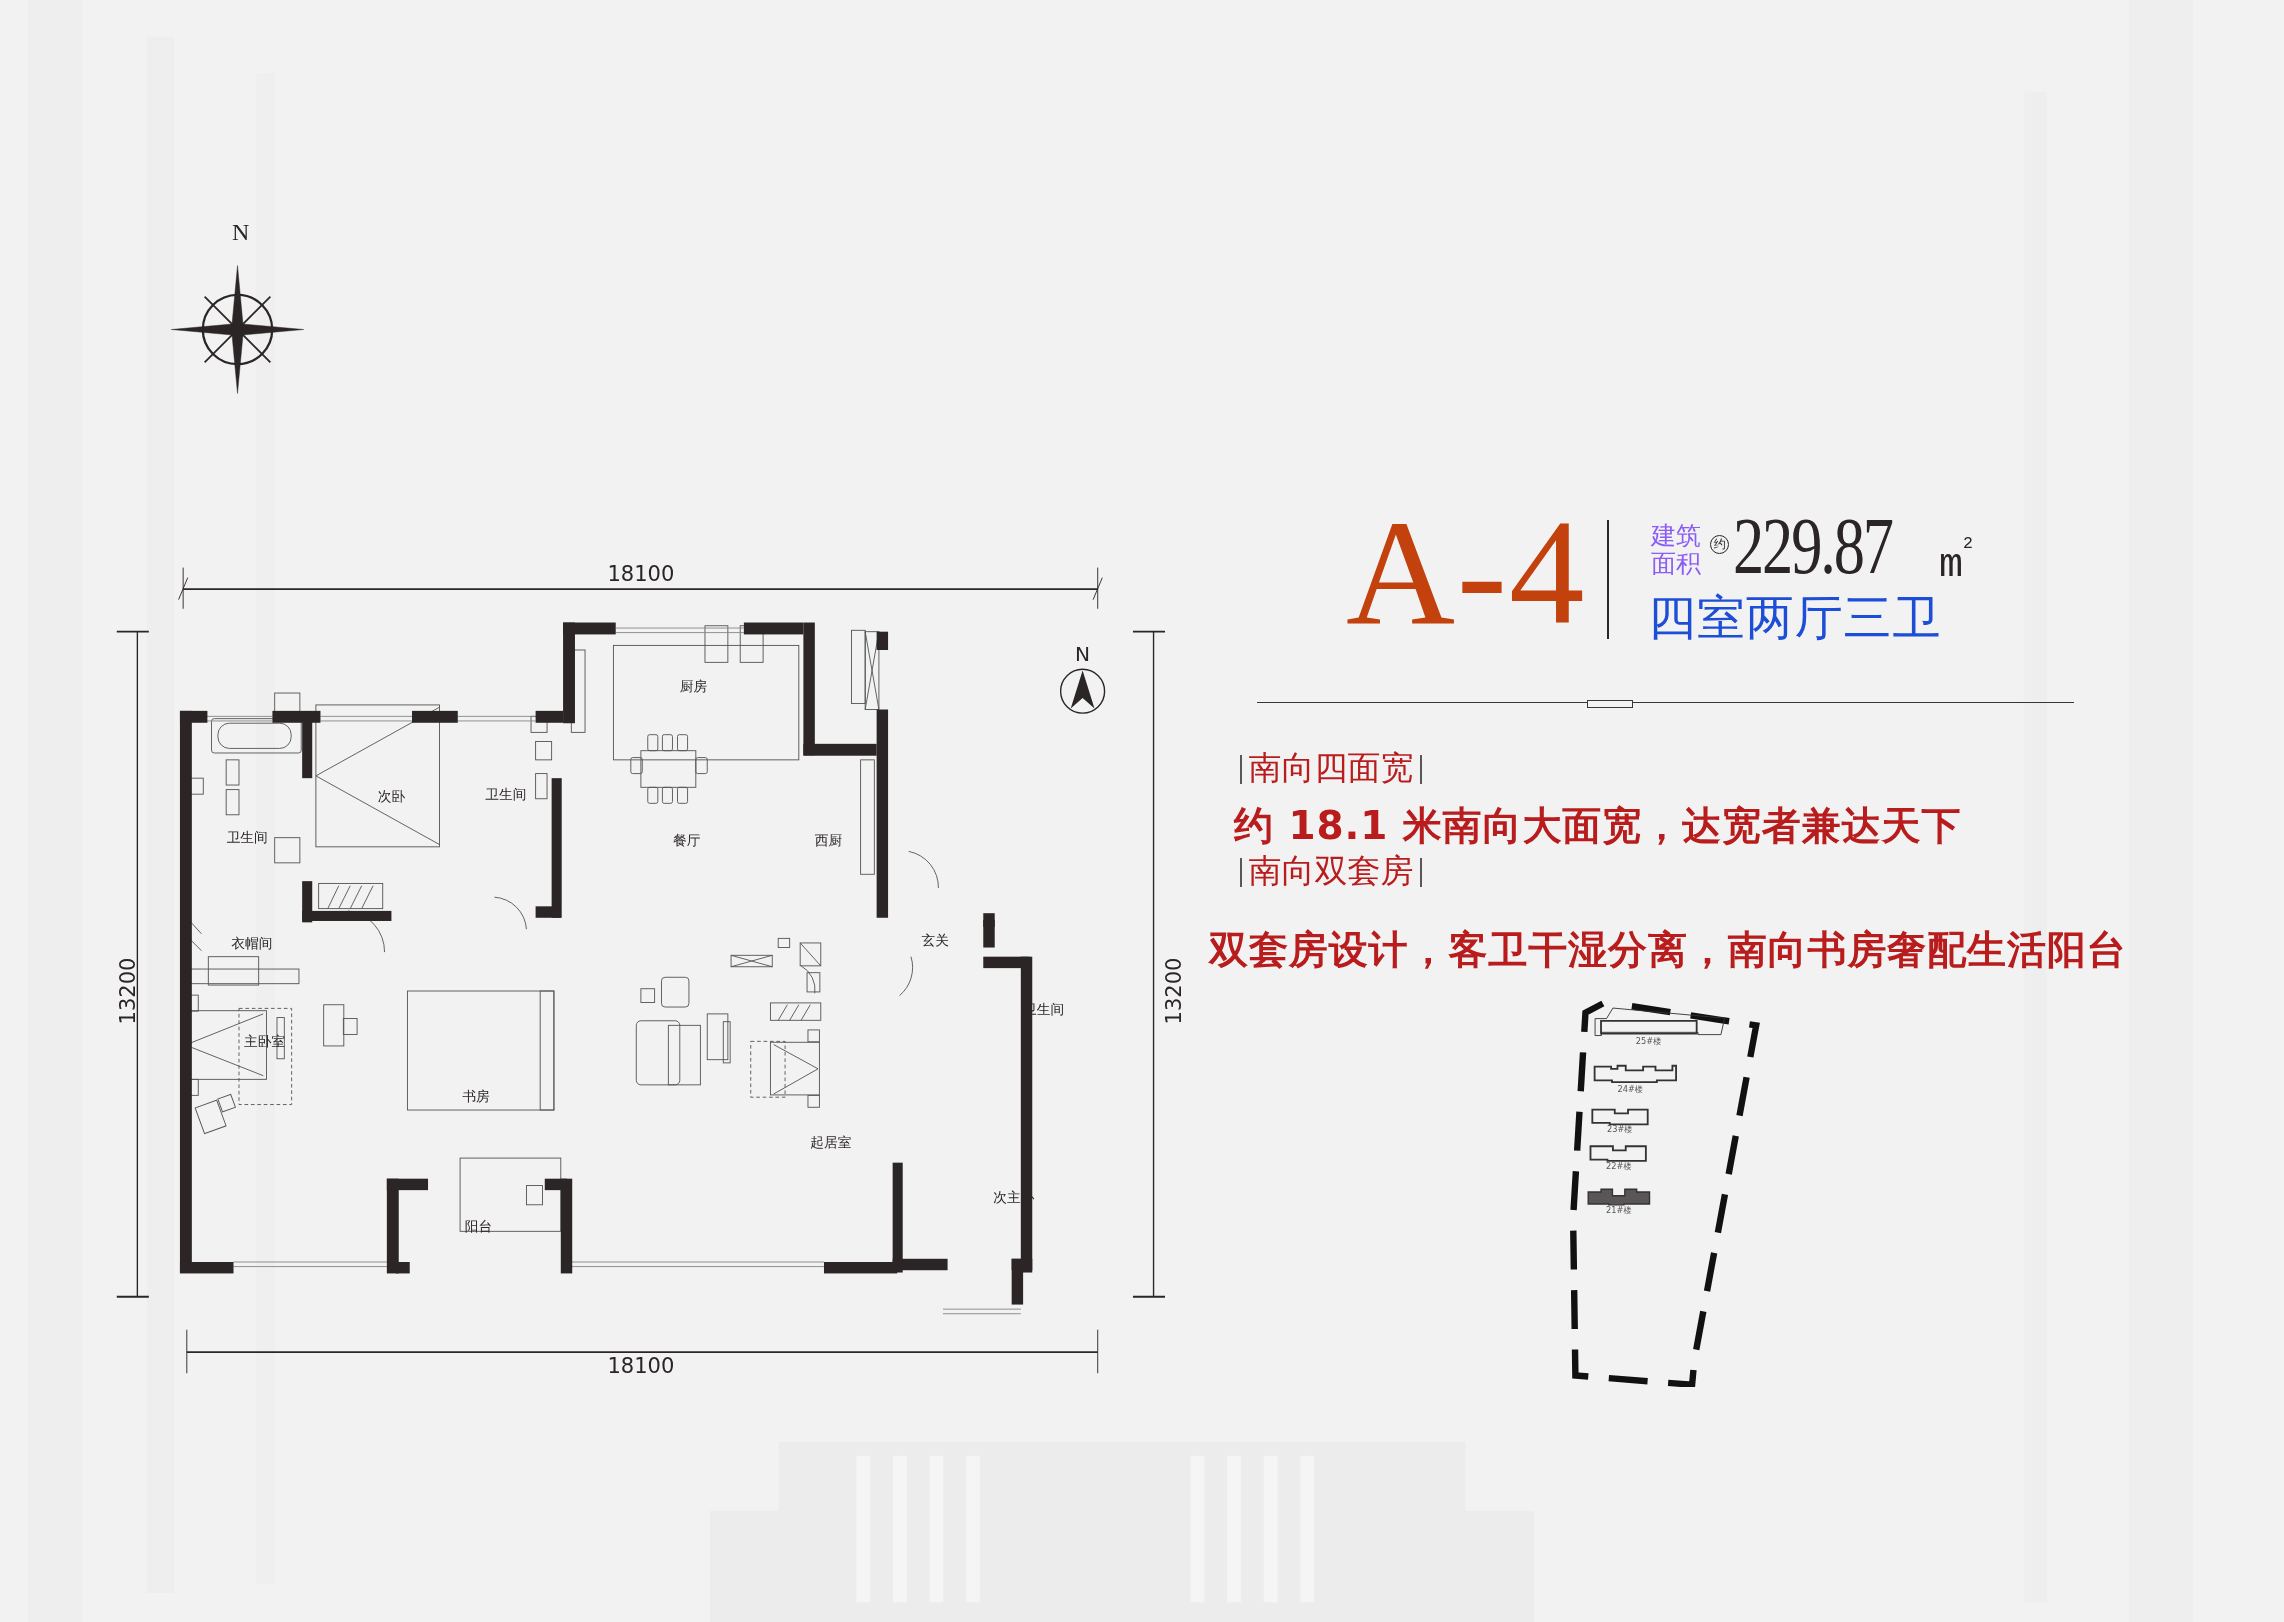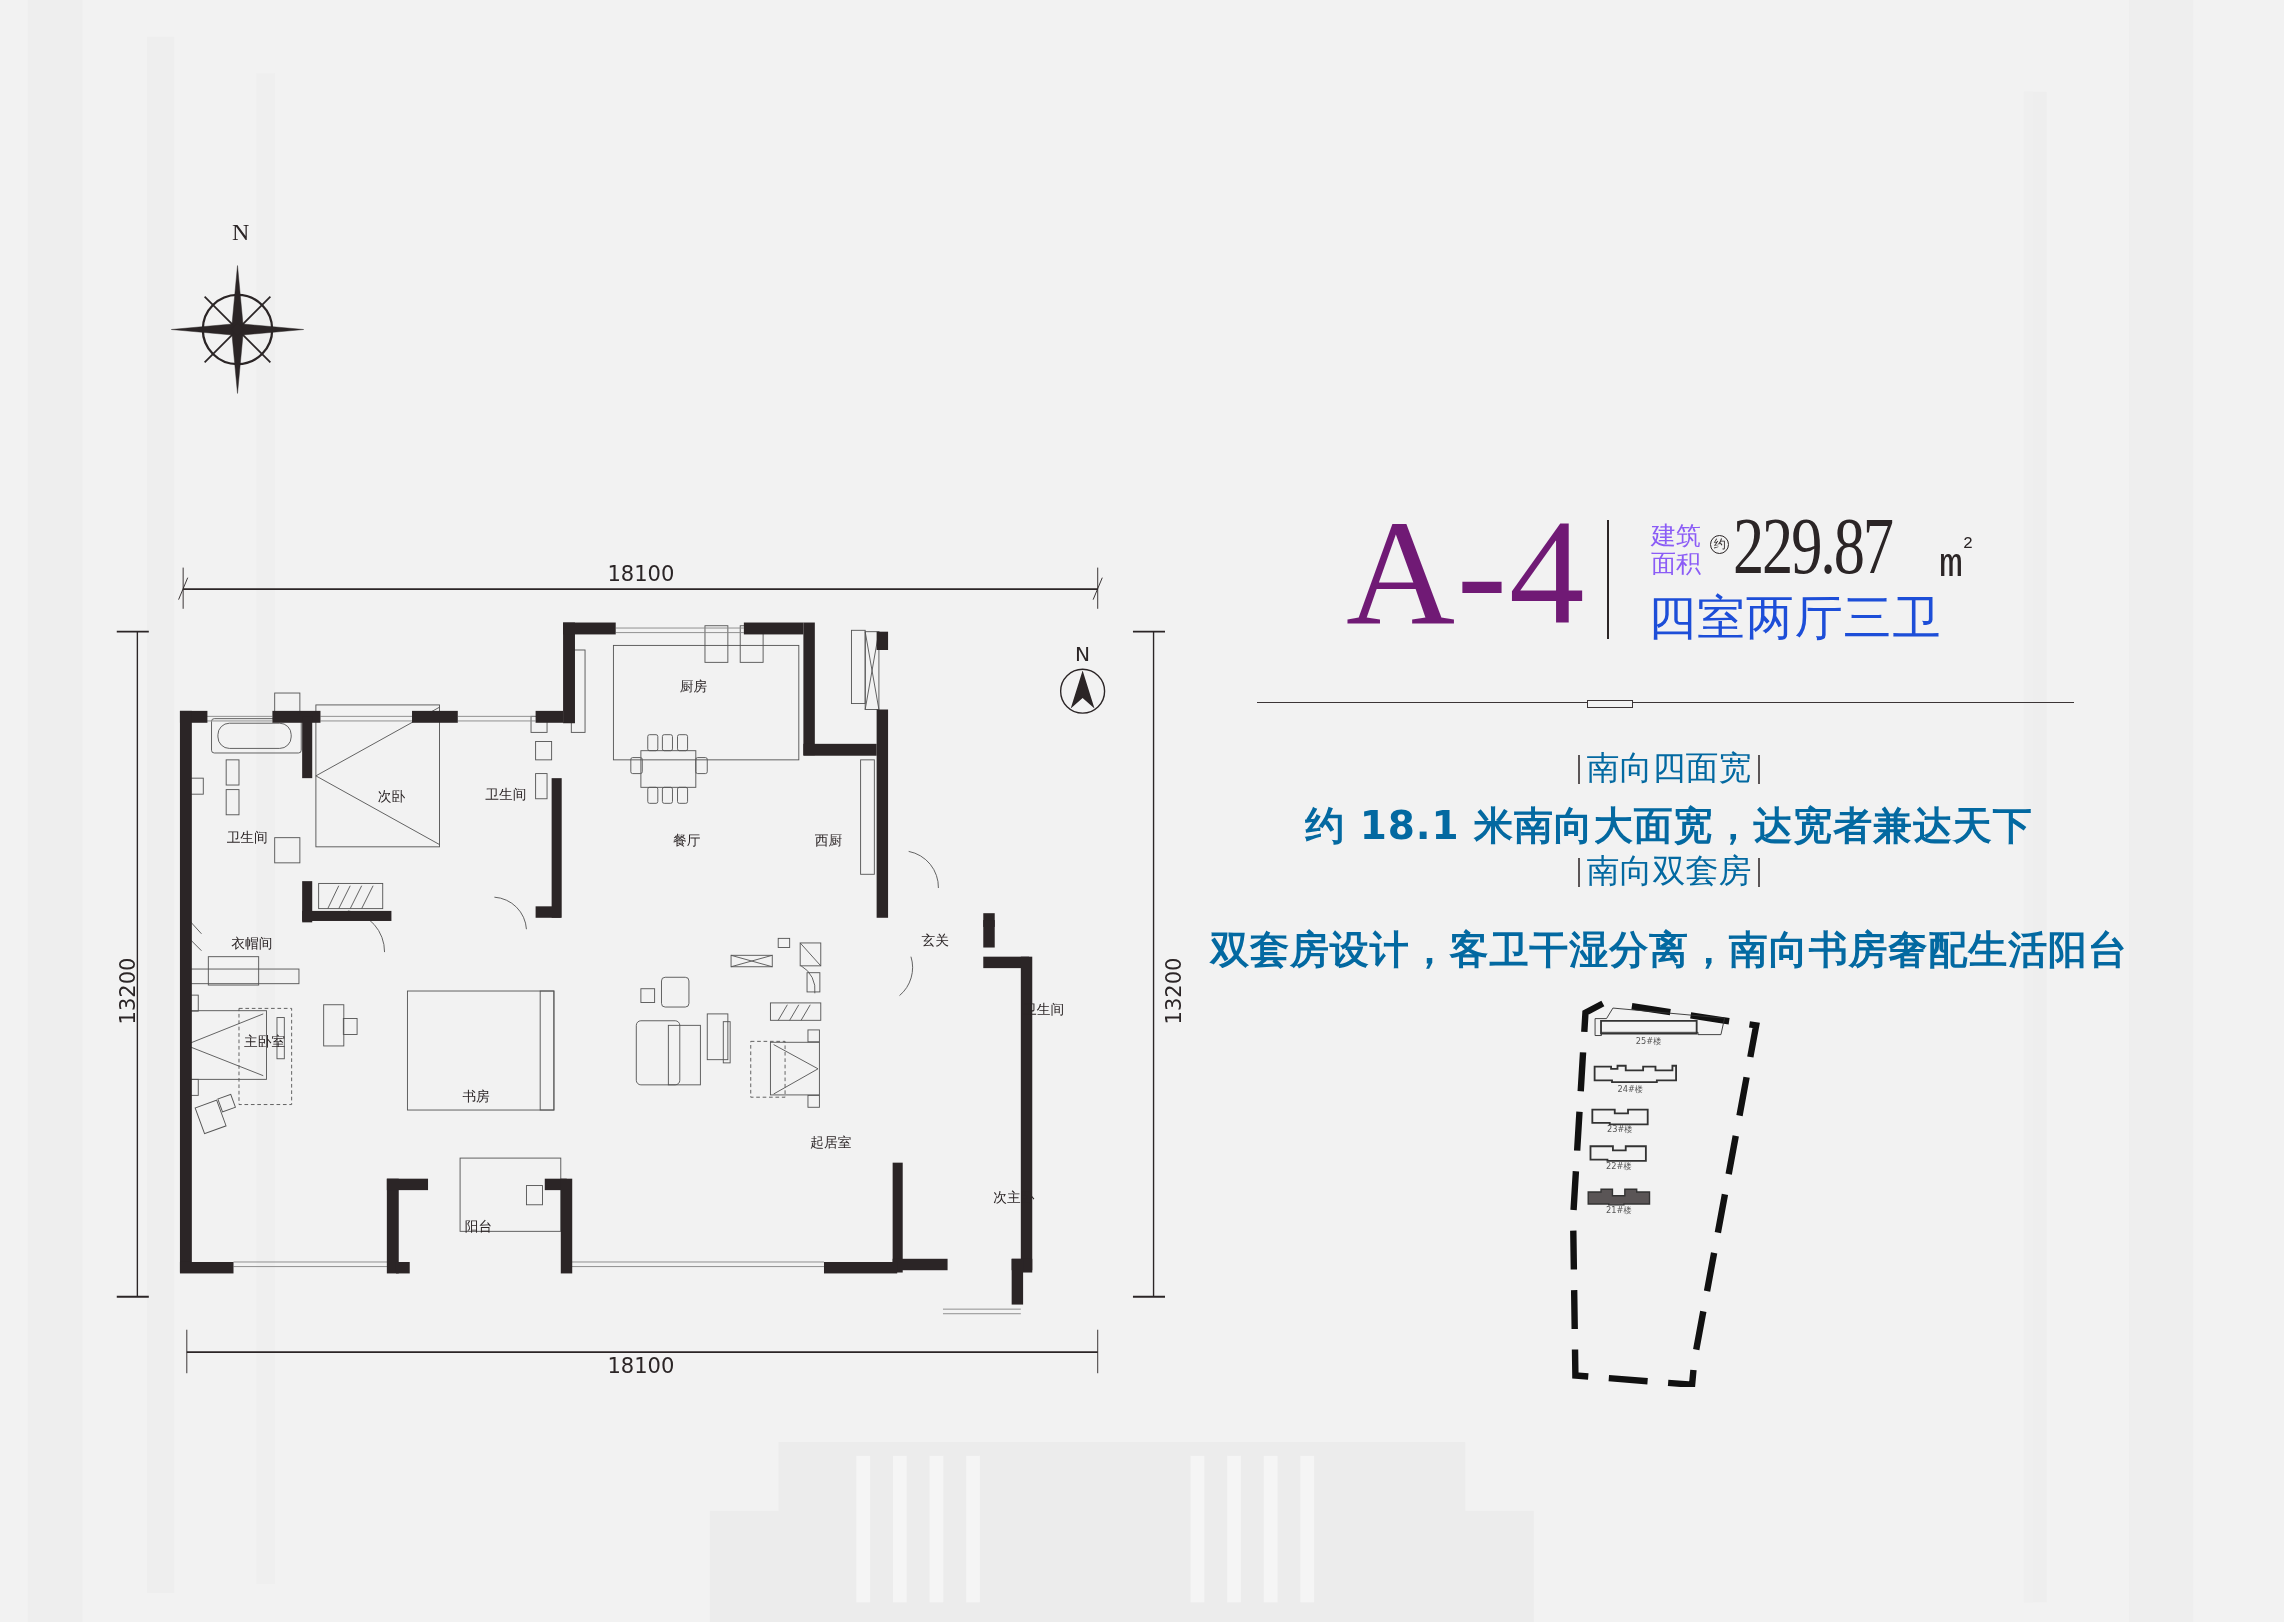--- a/index.html
+++ b/index.html
@@ -14,21 +14,21 @@
 
   
   .compass-n {
     left:227px; top:219px; font-family:"Liberation Serif","DejaVu Serif",serif;
     font-size:24px; color:#2b2526; width:27.5px; text-align:center;
   }
 
   
   .unit-code {
     left:1346px; top:504px; font-family:"Liberation Serif","DejaVu Serif",serif;
-    font-size:151px; line-height:137px; color:#701a75; letter-spacing:1.8px;
+    font-size:151px; line-height:137px; color:#c2410c; letter-spacing:1.8px;
   }
   .title-divider { left:1607px; top:520px; width:1.8px; height:119px; background:#2b2526; }
   .area-label {
     left:1651px; top:522px; font-size:25px; line-height:28px; color:#8b5cf6; width:60px;
   }
   .approx-badge {
     left:1710px; top:535px; width:17.4px; height:17.4px; border:0.9px solid #2b2526; border-radius:50%;
     font-size:12px; line-height:17.4px; text-align:center; color:#2b2526;
   }
   .area-value {
@@ -41,21 +41,21 @@
   }
   .area-unit sup { font-size:16.5px; vertical-align:top; position:relative; top:-9.2px; }
   .layout-type {
     left:1648px; top:592px; font-size:48px; line-height:50px; color:#1d4ed8; letter-spacing:0.9px;
   }
 
   .rule-line { left:1257px; top:702px; width:817px; height:1.4px; background:#3b3536; }
   .rule-box { left:1587px; top:700px; width:46px; height:6.4px; border:1.4px solid #3b3536; background:#f2f2f2; width:44px; }
 
   .feature-heading, .feature-text {
-    width:870px; left:1234px; text-align:center; color:#0369a1;
+    width:870px; left:1234px; text-align:left; color:#b91c1c;
   }
   .feature-heading { font-size:33px; }
   .feature-text { font-size:39px; letter-spacing:0.9px;font-weight:bold; }
   .feat-bar { display:inline-block; width:1.8px; height:29px; background:#5b5657; vertical-align:middle; margin:0 6.4px; }
 
   .room-label { font-size:30px; fill:#2b2526; }
   .dim-label { font-size:46px; fill:#2b2526; }
 </style>
 </head>
 <body>

